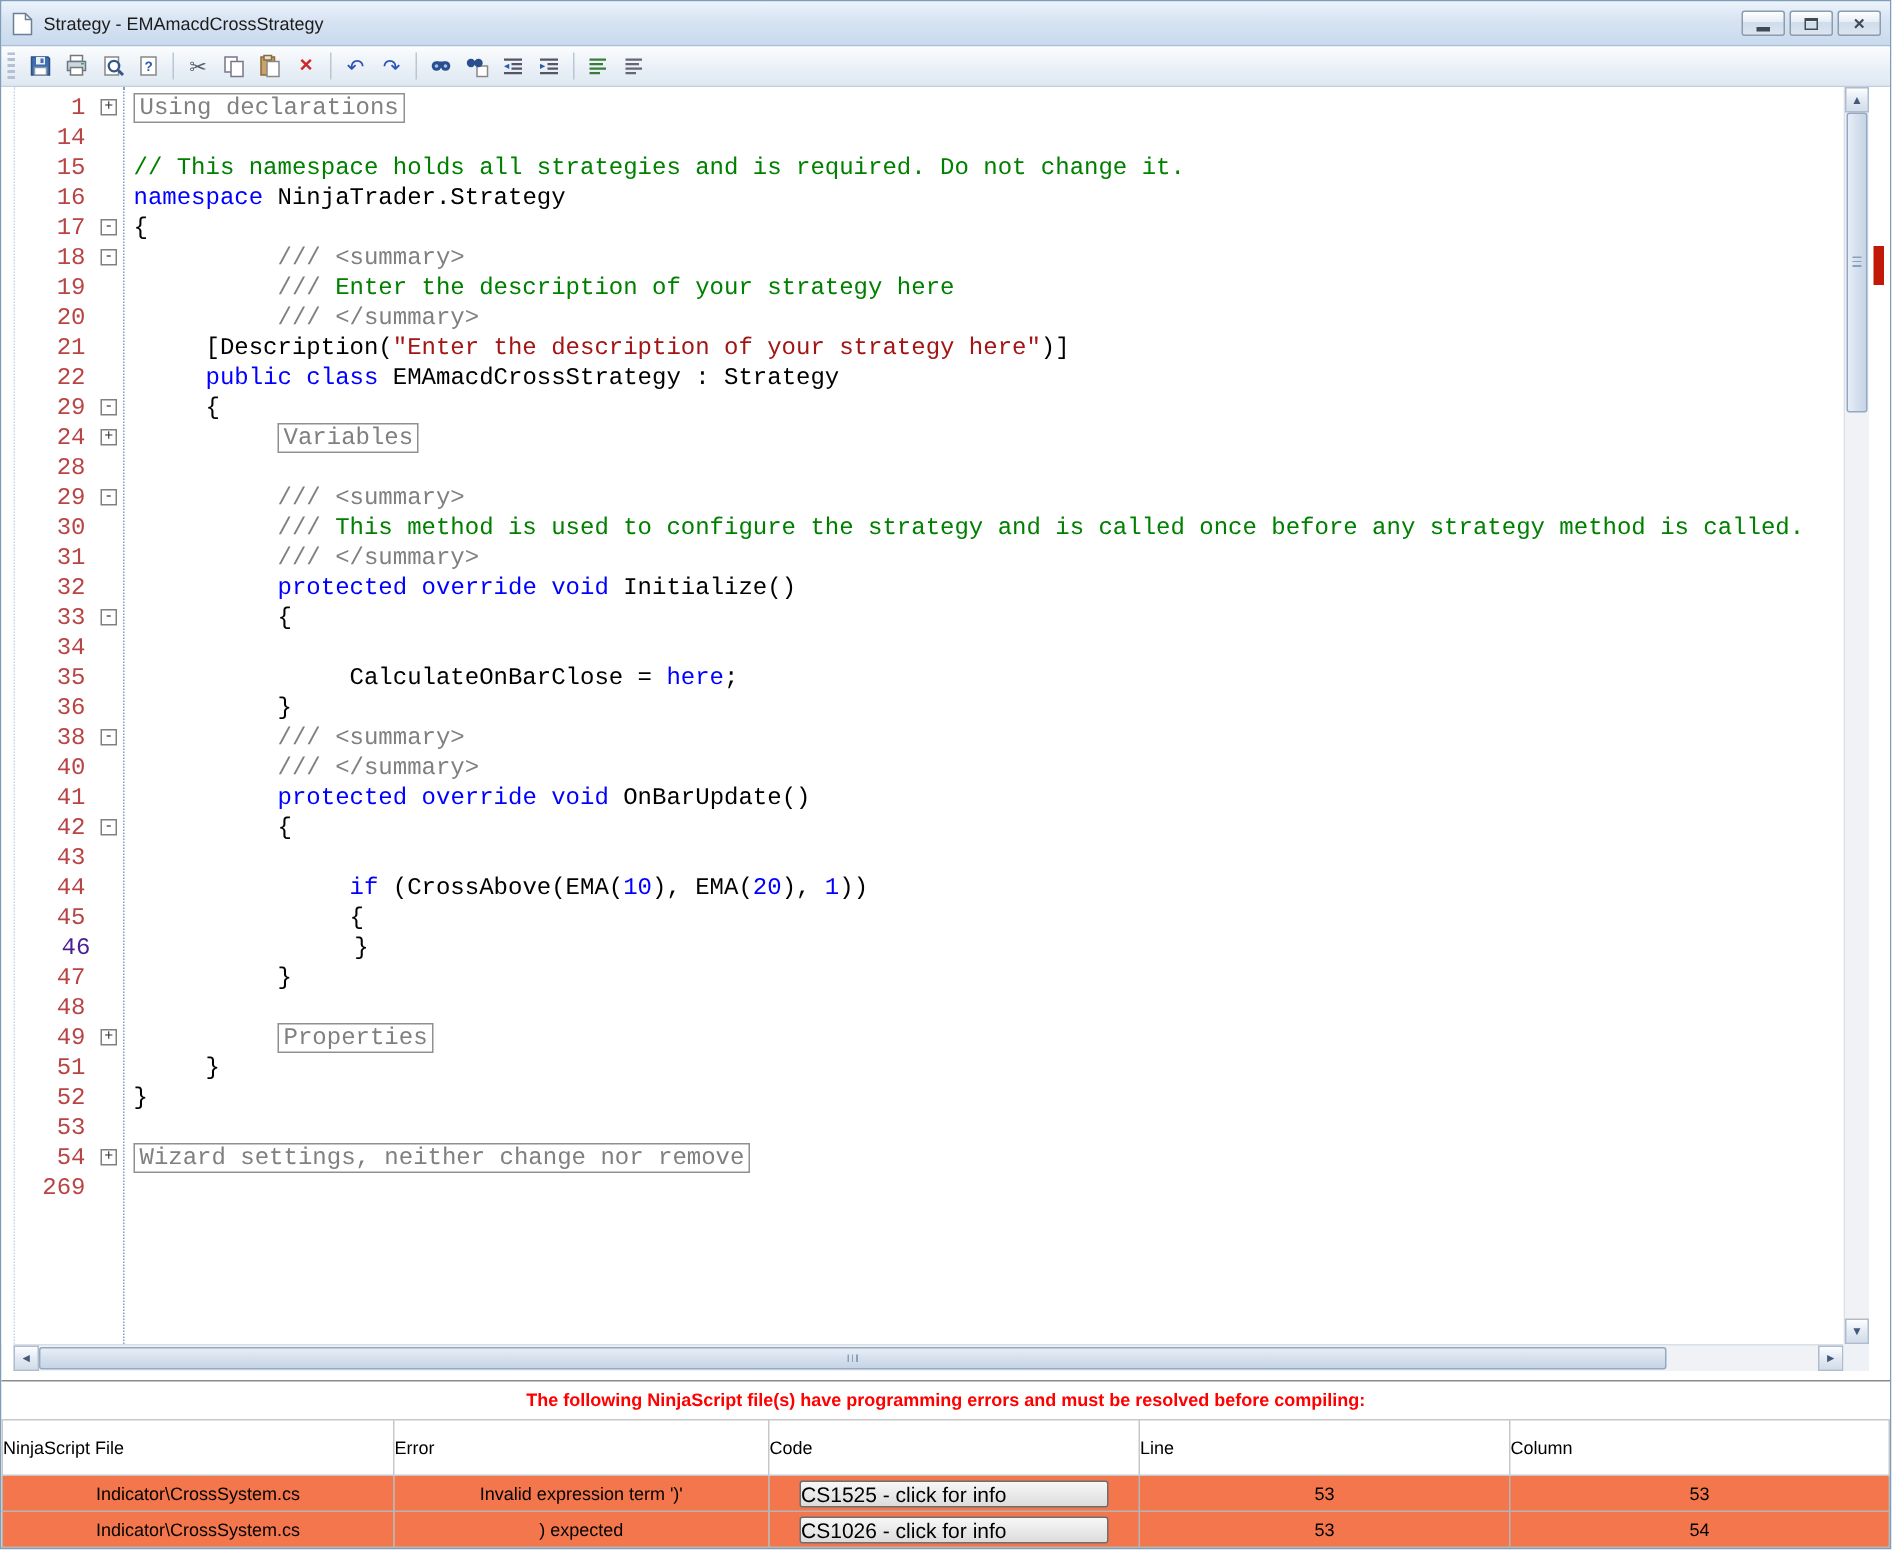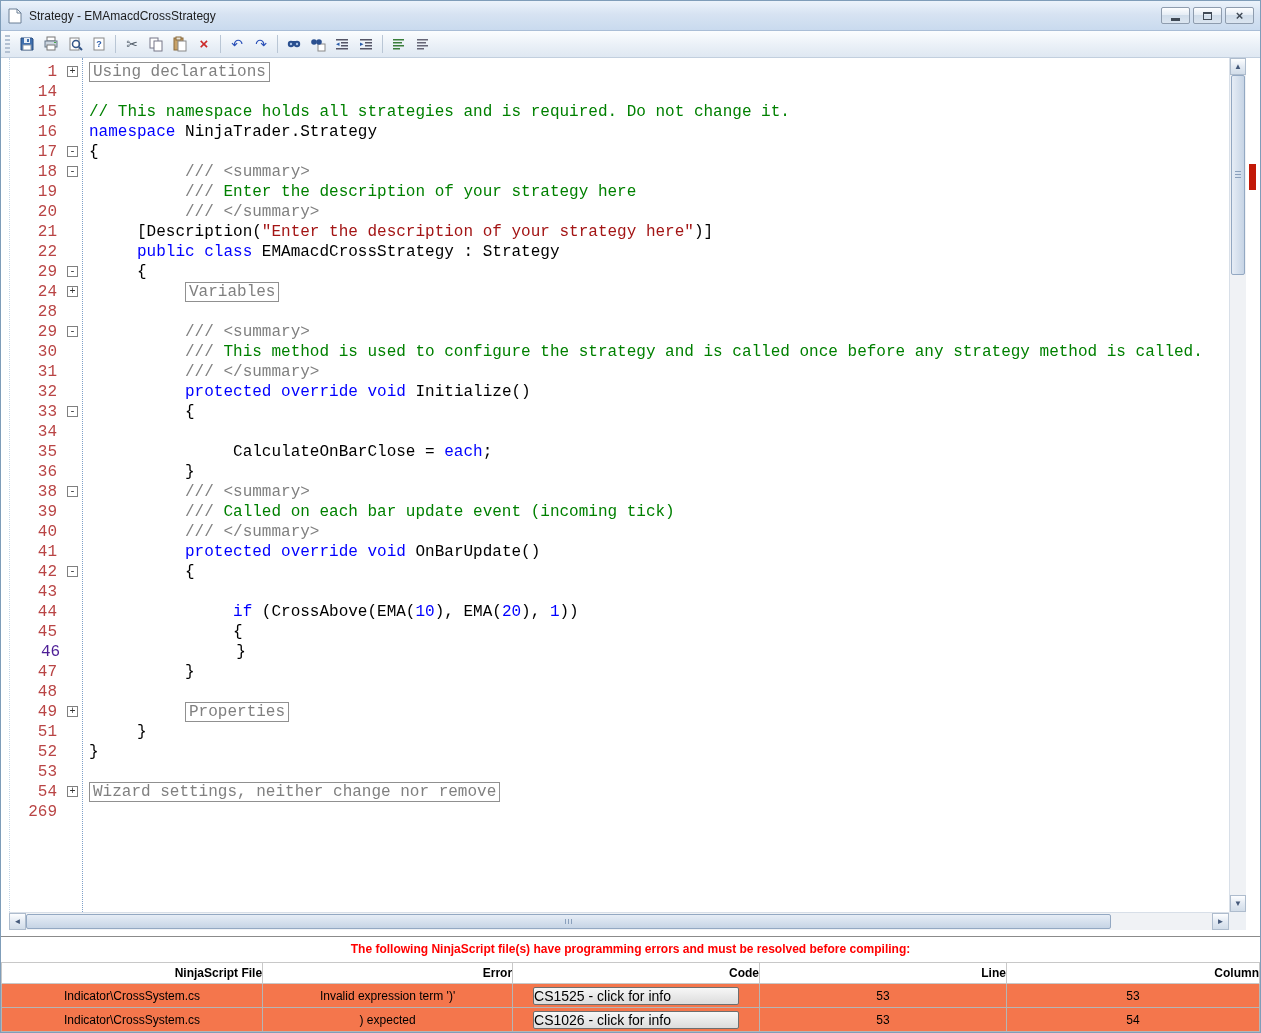--- a/index.html
+++ b/index.html
@@ -65,21 +65,21 @@
     background:repeating-linear-gradient(90deg,#8aa0bc 0 1px,transparent 1px 3px); }
   .corner { flex:0 0 17px; background:#eef1f5; }
   .br-strip { flex:0 0 14px; background:#fff; }
 
   .spacer { flex:0 0 6px; background:#fff; }
 
   
   .error-panel { flex:0 0 auto; border-top:1px solid #8b8b8b; background:#fff; }
   .error-message { height:25px; line-height:25px; text-align:center; color:#ff0000; font-weight:bold; font-size:12px; }
   table.error-table { width:100%; border-collapse:collapse; table-layout:fixed; font-size:12px; }
-  table.error-table th { background:#fff; border:1px solid #c8c8c8; height:21px; font-weight:bold; color:#000; text-align:right; }
+  table.error-table th { background:#fff; border:1px solid #c8c8c8; height:37px; font-weight:normal; color:#000; text-align:left; }
   table.error-table td { border:1px solid #b5b5b5; height:24px; text-align:center; color:#000; vertical-align:middle; }
   .code-btn { margin:2px 20px; background:linear-gradient(#f7f7f7,#dcdcdc); border:1px solid #6e6e6e; border-radius:2px;
     font-size:14px; line-height:16px; text-align:left; color:#000; }
 </style>
 </head>
 <body>
 
 <div class="window">
 
   <div class="titlebar">
@@ -232,24 +232,23 @@
           <div class="line"><span class="ln" style="color: rgb(185, 68, 68);">22</span><span class="fold"></span><span class="codeln"><span style="color: rgb(0, 0, 0);">     </span><span style="color: rgb(0, 0, 255);">public</span><span style="color: rgb(0, 0, 0);"> </span><span style="color: rgb(0, 0, 255);">class</span><span style="color: rgb(0, 0, 0);"> EMAmacdCrossStrategy : Strategy</span></span></div>
           <div class="line"><span class="ln" style="color: rgb(185, 68, 68);">29</span><span class="fold"><span class="foldbox">-</span></span><span class="codeln"><span style="color: rgb(0, 0, 0);">     {</span></span></div>
           <div class="line"><span class="ln" style="color: rgb(185, 68, 68);">24</span><span class="fold"><span class="foldbox">+</span></span><span class="codeln"><span style="color: rgb(0, 0, 0);">          </span><span class="collapsed-box">Variables</span></span></div>
           <div class="line"><span class="ln" style="color: rgb(185, 68, 68);">28</span><span class="fold"></span><span class="codeln"></span></div>
           <div class="line"><span class="ln" style="color: rgb(185, 68, 68);">29</span><span class="fold"><span class="foldbox">-</span></span><span class="codeln"><span style="color: rgb(128, 128, 128);">          /// &lt;summary&gt;</span></span></div>
           <div class="line"><span class="ln" style="color: rgb(185, 68, 68);">30</span><span class="fold"></span><span class="codeln"><span style="color: rgb(128, 128, 128);">          /// </span><span style="color: rgb(0, 128, 0);">This method is used to configure the strategy and is called once before any strategy method is called.</span></span></div>
           <div class="line"><span class="ln" style="color: rgb(185, 68, 68);">31</span><span class="fold"></span><span class="codeln"><span style="color: rgb(128, 128, 128);">          /// &lt;/summary&gt;</span></span></div>
           <div class="line"><span class="ln" style="color: rgb(185, 68, 68);">32</span><span class="fold"></span><span class="codeln"><span style="color: rgb(0, 0, 0);">          </span><span style="color: rgb(0, 0, 255);">protected</span><span style="color: rgb(0, 0, 0);"> </span><span style="color: rgb(0, 0, 255);">override</span><span style="color: rgb(0, 0, 0);"> </span><span style="color: rgb(0, 0, 255);">void</span><span style="color: rgb(0, 0, 0);"> Initialize()</span></span></div>
           <div class="line"><span class="ln" style="color: rgb(185, 68, 68);">33</span><span class="fold"><span class="foldbox">-</span></span><span class="codeln"><span style="color: rgb(0, 0, 0);">          {</span></span></div>
           <div class="line"><span class="ln" style="color: rgb(185, 68, 68);">34</span><span class="fold"></span><span class="codeln"></span></div>
-          <div class="line"><span class="ln" style="color: rgb(185, 68, 68);">35</span><span class="fold"></span><span class="codeln"><span style="color: rgb(0, 0, 0);">               CalculateOnBarClose = </span><span style="color: rgb(0, 0, 255);">each</span><span style="color: rgb(0, 0, 0);">;</span></span></div>
+          <div class="line"><span class="ln" style="color: rgb(185, 68, 68);">35</span><span class="fold"></span><span class="codeln"><span style="color: rgb(0, 0, 0);">               CalculateOnBarClose = </span><span style="color: rgb(0, 0, 255);">here</span><span style="color: rgb(0, 0, 0);">;</span></span></div>
           <div class="line"><span class="ln" style="color: rgb(185, 68, 68);">36</span><span class="fold"></span><span class="codeln"><span style="color: rgb(0, 0, 0);">          }</span></span></div>
           <div class="line"><span class="ln" style="color: rgb(185, 68, 68);">38</span><span class="fold"><span class="foldbox">-</span></span><span class="codeln"><span style="color: rgb(128, 128, 128);">          /// &lt;summary&gt;</span></span></div>
-          <div class="line"><span class="ln" style="color: rgb(185, 68, 68);">39</span><span class="fold"></span><span class="codeln"><span style="color: rgb(128, 128, 128);">          /// </span><span style="color: rgb(0, 128, 0);">Called on each bar update event (incoming tick)</span></span></div>
           <div class="line"><span class="ln" style="color: rgb(185, 68, 68);">40</span><span class="fold"></span><span class="codeln"><span style="color: rgb(128, 128, 128);">          /// &lt;/summary&gt;</span></span></div>
           <div class="line"><span class="ln" style="color: rgb(185, 68, 68);">41</span><span class="fold"></span><span class="codeln"><span style="color: rgb(0, 0, 0);">          </span><span style="color: rgb(0, 0, 255);">protected</span><span style="color: rgb(0, 0, 0);"> </span><span style="color: rgb(0, 0, 255);">override</span><span style="color: rgb(0, 0, 0);"> </span><span style="color: rgb(0, 0, 255);">void</span><span style="color: rgb(0, 0, 0);"> OnBarUpdate()</span></span></div>
           <div class="line"><span class="ln" style="color: rgb(185, 68, 68);">42</span><span class="fold"><span class="foldbox">-</span></span><span class="codeln"><span style="color: rgb(0, 0, 0);">          {</span></span></div>
           <div class="line"><span class="ln" style="color: rgb(185, 68, 68);">43</span><span class="fold"></span></div>
           <div class="line"><span class="ln" style="color: rgb(185, 68, 68);">44</span><span class="fold"></span><span class="codeln"><span style="color: rgb(0, 0, 0);">               </span><span style="color: rgb(0, 0, 255);">if</span><span style="color: rgb(0, 0, 0);"> (CrossAbove(EMA(</span><span style="color: rgb(0, 0, 255);">10</span><span style="color: rgb(0, 0, 0);">), EMA(</span><span style="color: rgb(0, 0, 255);">20</span><span style="color: rgb(0, 0, 0);">), </span><span style="color: rgb(0, 0, 255);">1</span><span style="color: rgb(0, 0, 0);">))</span></span></div>
           <div class="line"><span class="ln" style="color: rgb(185, 68, 68);">45</span><span class="fold"></span><span class="codeln"><span style="color: rgb(0, 0, 0);">               {</span></span></div>
           <div class="line"><span class="ln" style="color: #4c1d95; padding-left: 40px;">46</span><span class="fold"></span><span class="codeln"><span style="color: rgb(0, 0, 0);">               }</span></span></div>
           <div class="line"><span class="ln" style="color: rgb(185, 68, 68);">47</span><span class="fold"></span><span class="codeln"><span style="color: rgb(0, 0, 0);">          }</span></span></div>
           <div class="line"><span class="ln" style="color: rgb(185, 68, 68);">48</span><span class="fold"></span><span class="codeln"></span></div>
           <div class="line"><span class="ln" style="color: rgb(185, 68, 68);">49</span><span class="fold"><span class="foldbox">+</span></span><span class="codeln"><span style="color: rgb(0, 0, 0);">          </span><span class="collapsed-box">Properties</span></span></div>

